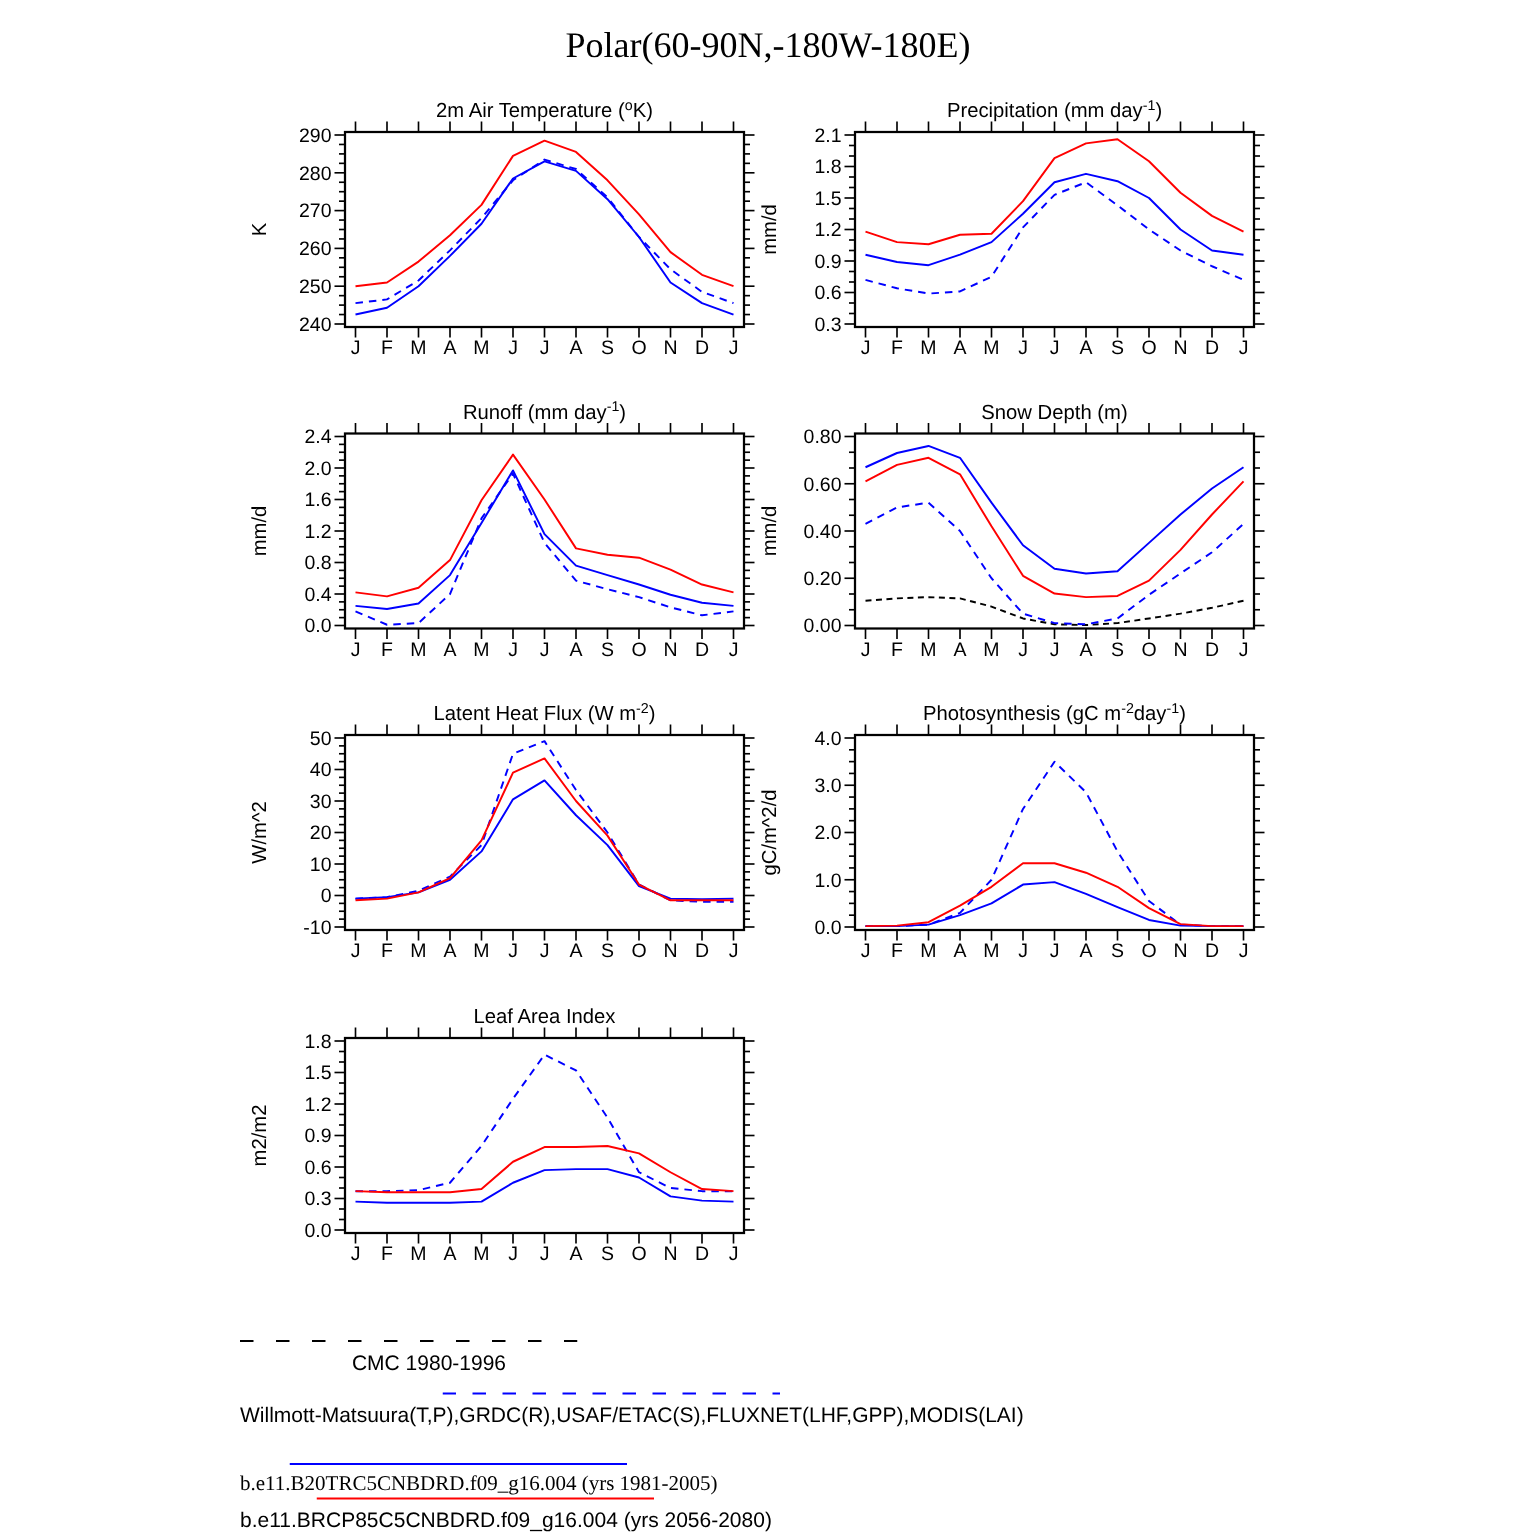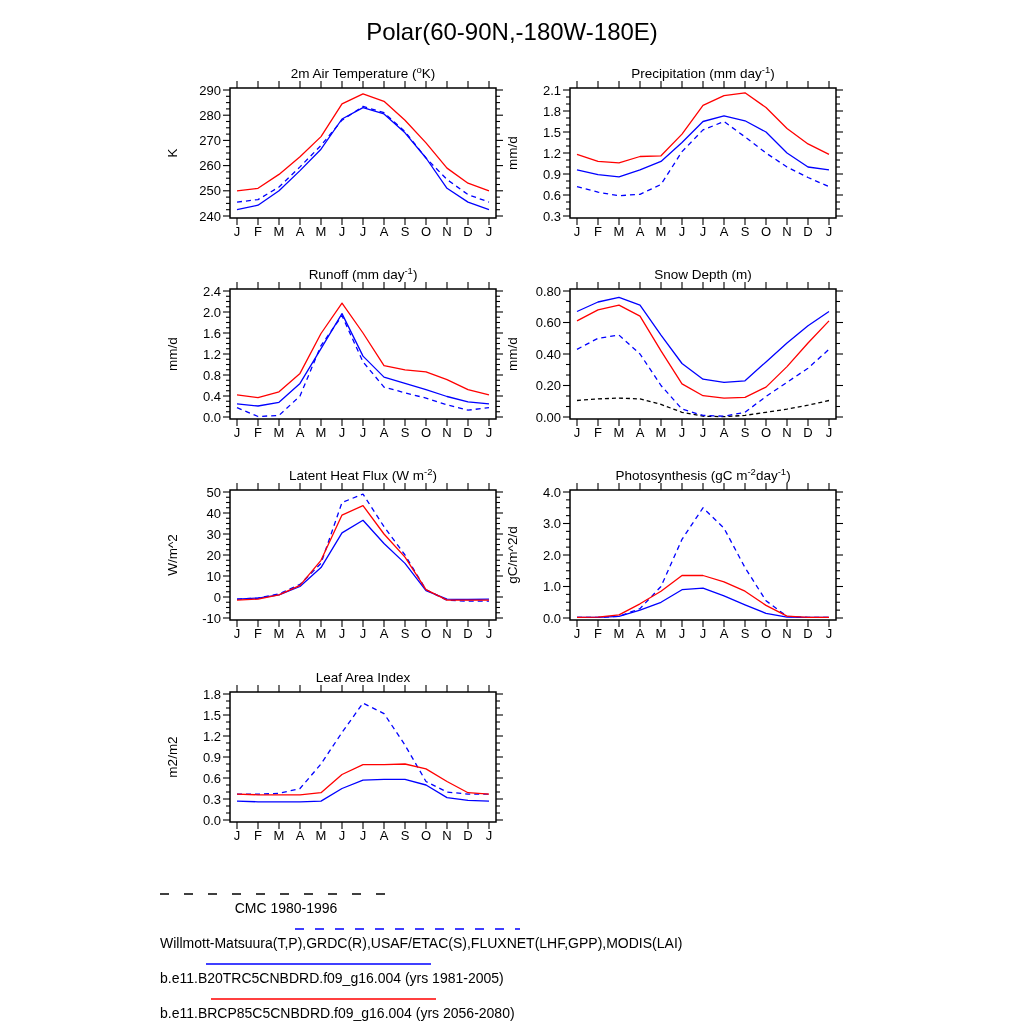--- a/index.html
+++ b/index.html
@@ -1,27 +1,27 @@
 <!DOCTYPE html>
 <html><head>
 <meta charset="utf-8">
 <style>
   html,body{margin:0;padding:0;background:#ffffff;}
   #figure{position:relative;width:1024px;height:1024px;background:#ffffff;
           font-family:"Liberation Sans",sans-serif;color:#000;}
   #main-title{position:absolute;top:18px;left:0;width:1024px;text-align:center;
-              font-size:24px;font-weight:400;margin:0;letter-spacing:0px;}
+              font-size:24px;font-weight:400;margin:0;letter-spacing:0px;font-family:Liberation Serif, serif;}
   .chart{position:absolute;width:350px;height:178px;}
   .c0{left:160px;} .c1{left:500px;}
   .r0{top:65px;} .r1{top:266px;} .r2{top:467px;} .r3{top:669px;}
   .chart svg{overflow:visible;display:block;}
   svg text{font-family:"Liberation Sans",sans-serif;fill:#000;}
   #legend{position:absolute;left:160px;top:882px;width:840px;}
   .legend-row{position:absolute;left:0;height:16px;display:flex;align-items:center;flex-direction:column;}
-  .lr0{top:6px;} .lr1{top:41px;} .lr2{top:76px;} .lr3{top:111px;}
+  .lr0{top:6px;} .lr1{top:41px;} .lr2{top:88px;font-family:Liberation Serif, serif;} .lr3{top:111px;}
   .legend-sample{width:225px;height:12px;margin-right:27px;flex:0 0 auto;}
   .legend-label{font-size:14px;white-space:nowrap;}
 </style>
 </head>
 <body>
 
 <div id="figure">
   <h1 id="main-title">Polar(60-90N,-180W-180E)</h1>
 
   <div class="chart r0 c0">

